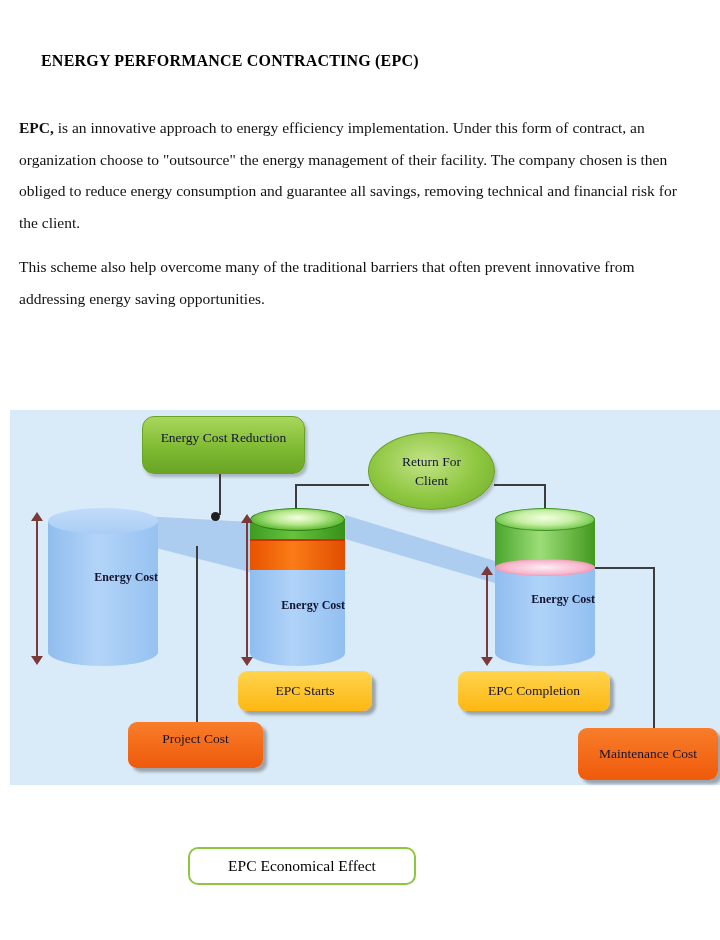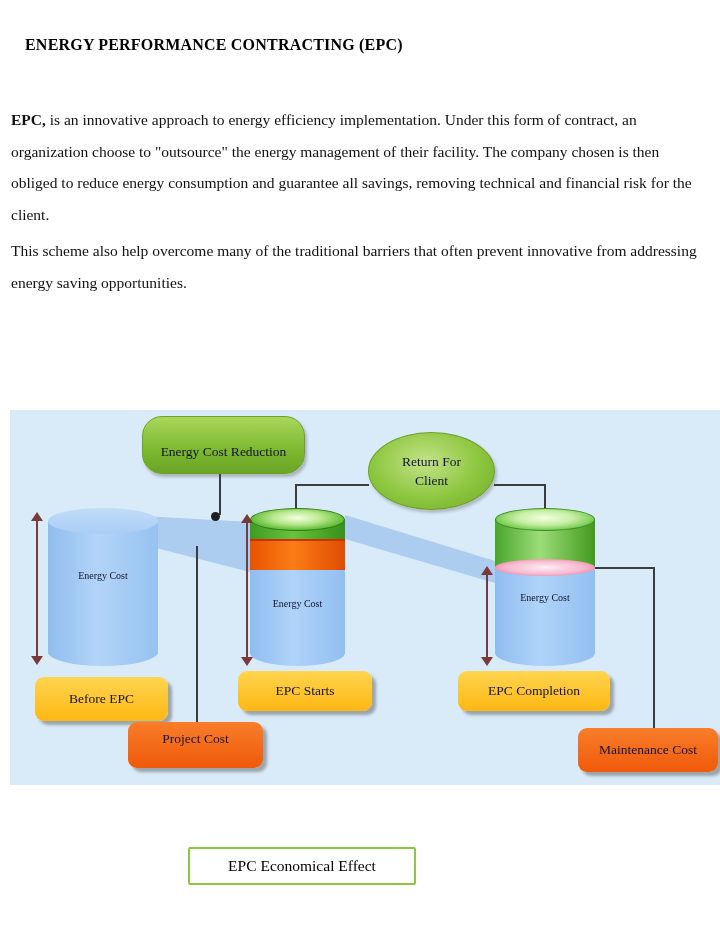--- a/index.html
+++ b/index.html
@@ -1,24 +1,24 @@
 <!DOCTYPE html>
 <html><head>
 <meta charset="utf-8">
 <style>
   html,body{margin:0;padding:0;background:#fff;}
   .page{position:relative;width:720px;height:940px;background:#ffffff;overflow:hidden;
         font-family:"Liberation Serif",serif;color:#111;}
 
-  .title{position:absolute;left:25px;top:36px;margin:0;font-size:16px;font-weight:bold;
+  .title{position:absolute;left:25px;top:36px;margin:16px;font-size:16px;font-weight:bold;
          letter-spacing:.2px;color:#000;}
 
   .body-text{position:absolute;left:7px;top:100px;width:700px;font-size:15.5px;
              line-height:31.7px;color:#111;}
-  .body-text p{margin:4px;font-family:Liberation Serif, serif;}
+  .body-text p{margin:12px;font-family:Liberation Serif, serif;}
 
   
   .diagram{position:absolute;left:10px;top:410px;width:710px;height:375px;background:#d9eaf8;}
 
   .beam{position:absolute;background:rgba(134,178,234,.55);}
   .beam1{left:60px;top:100px;width:180px;height:62px;
          clip-path:polygon(0 2px,180px 12px,180px 62px,0 16px);}
   .beam2{left:335px;top:103px;width:150px;height:72px;
          clip-path:polygon(0 2px,150px 48px,150px 70px,0 26px);}
 
@@ -28,46 +28,46 @@
   .conn-rfc-left-h{left:285px;top:74px;width:74px;height:2px;}
   .conn-rfc-left-v{left:285px;top:74px;width:2px;height:27px;}
   .conn-rfc-right-h{left:484px;top:74px;width:52px;height:2px;}
   .conn-rfc-right-v{left:534px;top:74px;width:2px;height:27px;}
   .conn-pc-v{left:186px;top:136px;width:2px;height:176px;}
   .conn-mc-v{left:643px;top:157px;width:2px;height:161px;}
   .conn-mc-h{left:585px;top:157px;width:60px;height:2px;}
 
   .box{position:absolute;display:flex;align-items:center;justify-content:center;
        text-align:center;color:#131335;font-size:13.5px;box-sizing:border-box;}
-  .green-box{left:132px;top:6px;width:163px;height:58px;border-radius:20px;
+  .green-box{left:132px;top:6px;width:163px;height:58px;border-radius:12px;
        background:linear-gradient(180deg,#a9d75b,#7cb82f 60%,#6aa427);
        border:1px solid #69a325;box-shadow:2px 3px 3px rgba(80,80,80,.35);
-       align-items:center;padding-top:13px;}
+       align-items:flex-start;padding-top:13px;}
   .ellipse{left:358px;top:22px;width:127px;height:78px;border-radius:50%;
        background:radial-gradient(ellipse at 45% 38%,#c3e388 0%,#8dc63f 55%,#6faa28 100%);
        border:1px solid #6d9f2a;flex-direction:column;line-height:19px;
        box-shadow:2px 3px 3px rgba(80,80,80,.3);}
 
   .yellow-box{background:linear-gradient(180deg,#ffd44f,#fdb713);border-radius:9px;
        box-shadow:4px 4px 3px rgba(96,96,96,.5);}
   .yb-left{left:25px;top:267px;width:133px;height:44px;}
   .yb-mid{left:228px;top:261px;width:134px;height:40px;text-align:right;}
   .yb-right{left:448px;top:261px;width:152px;height:40px;justify-content:center;}
 
   .orange-box{background:linear-gradient(180deg,#f87d2a,#ef5a0a);border-radius:9px;
        box-shadow:4px 4px 3px rgba(96,96,96,.5);}
   .ob-project{left:118px;top:312px;width:135px;height:46px;align-items:flex-start;padding-top:9px;}
-  .ob-maint{left:568px;top:318px;width:140px;height:44px;}
+  .ob-maint{left:568px;top:318px;width:140px;height:52px;}
 
   
   .cyl{position:absolute;}
   .cyl-left{left:38px;top:98px;width:110px;height:158px;}
   .cyl-mid{left:240px;top:98px;width:95px;height:158px;}
   .cyl-right{left:485px;top:98px;width:100px;height:158px;}
-  .cyl .label{position:absolute;width:100%;text-align:center;color:#13132e;font-size:10px;}
+  .cyl .label{position:absolute;width:100%;text-align:right;color:#13132e;font-size:12px;font-weight:bold;}
   .cyl-left .label{top:62px;}
   .cyl-mid .label{top:90px;}
   .cyl-right .label{top:84px;}
 
   .cyl-left .top{position:absolute;top:0;left:0;right:0;height:26px;border-radius:50%;
        background:linear-gradient(180deg,#c2dcf9,#a9cdf5);}
   .cyl-left .body{position:absolute;top:13px;left:0;right:0;bottom:0;
        background:linear-gradient(90deg,#90bdee,#b3d4f8 45%,#96c2f1);
        border-radius:0 0 55px 55px/0 0 14px 14px;}
 
@@ -95,21 +95,21 @@
   .varrow .shaft{position:absolute;left:5px;top:6px;bottom:6px;width:2px;background:#7a3a3a;}
   .varrow .head-t{position:absolute;top:0;left:0;width:0;height:0;
        border-left:6px solid transparent;border-right:6px solid transparent;border-bottom:9px solid #7a3a3a;}
   .varrow .head-b{position:absolute;bottom:0;left:0;width:0;height:0;
        border-left:6px solid transparent;border-right:6px solid transparent;border-top:9px solid #7a3a3a;}
   .arrow-left{left:21px;top:102px;height:153px;}
   .arrow-mid{left:231px;top:104px;height:152px;}
   .arrow-right{left:471px;top:156px;height:100px;}
 
   .caption-box{position:absolute;left:188px;top:847px;width:224px;height:34px;
-       border:2px solid #8dc63f;border-radius:2px;background:#fff;display:flex;
+       border:2px solid #8dc63f;border-radius:10px;background:#fff;display:flex;
        align-items:center;justify-content:center;font-size:15.5px;color:#000;}
 </style>
 </head>
 <body>
 
 <div class="page">
 
   <h1 class="title">ENERGY PERFORMANCE CONTRACTING (EPC)</h1>
 
   <div class="body-text">
@@ -172,23 +172,20 @@
       <div class="head-t"></div>
       <div class="shaft"></div>
       <div class="head-b"></div>
     </div>
     <div class="varrow arrow-right">
       <div class="head-t"></div>
       <div class="shaft"></div>
       <div class="head-b"></div>
     </div>
 
-    <div class="box yellow-box yb-left">
-      <span>Before EPC</span>
-    </div>
     <div class="box yellow-box yb-mid">
       <span>EPC Starts</span>
     </div>
     <div class="box yellow-box yb-right">
       <span>EPC Completion</span>
     </div>
 
     <div class="box orange-box ob-project">
       <span>Project Cost</span>
     </div>

